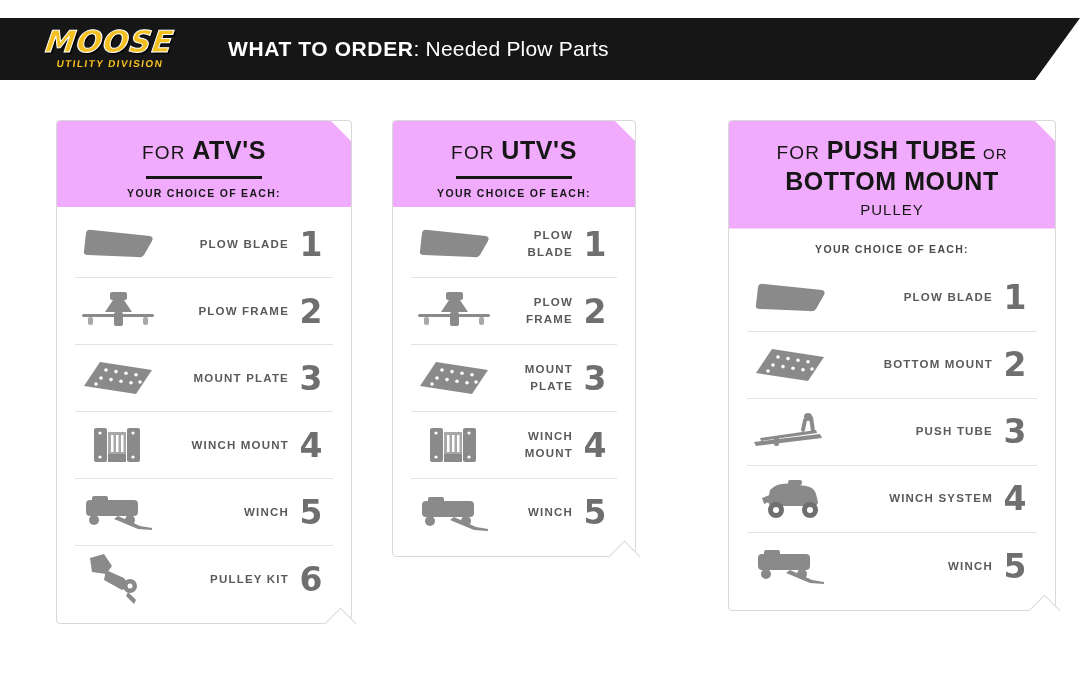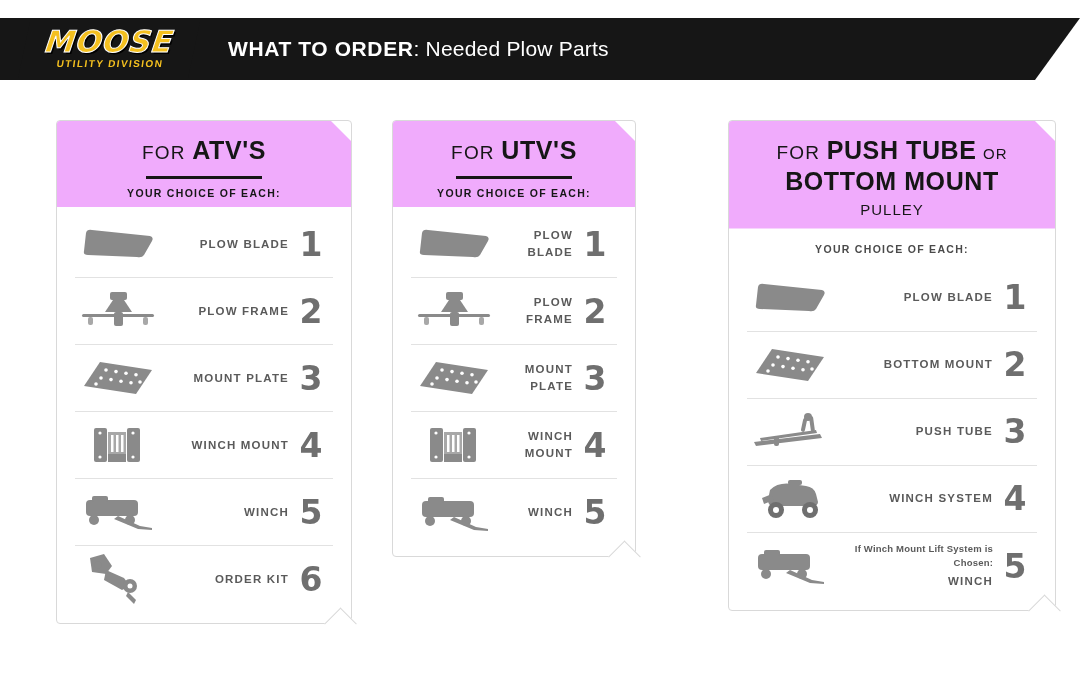--- a/index.html
+++ b/index.html
@@ -321,21 +321,21 @@
         <div class="pic">
           <svg width="80" height="56" viewBox="0 0 80 56">
             <path class="sh" d="M12 6 L26 2 L34 14 L28 22 L14 20 Z"></path>
             <path class="sh" d="M28 18 L46 26 L52 34 L44 38 L26 28 Z"></path>
             <circle class="sh" cx="52" cy="34" r="7"></circle>
             <circle fill="#ffffff" cx="52" cy="34" r="2.5"></circle>
             <path class="sh" d="M50 40 L58 48 L56 52 L48 44 Z"></path>
             <circle class="sh" cx="20" cy="13" r="3.5" fill="#ffffff"></circle>
           </svg>
         </div>
-        <div class="lbl">ORDER KIT</div>
+        <div class="lbl">PULLEY KIT</div>
         <div class="num">6</div>
       </div>
 
     </div>
   </div>
 
   <div class="card c2">
     <div class="card-head">
       <h2>
         <span>FOR</span>
@@ -512,21 +512,20 @@
         <div class="pic">
           <svg width="80" height="40" viewBox="0 0 80 40">
             <rect class="sh" x="8" y="8" width="52" height="16" rx="4"></rect>
             <rect class="sh" x="14" y="4" width="16" height="6" rx="2"></rect>
             <circle class="sh" cx="16" cy="28" r="5"></circle>
             <circle class="sh" cx="52" cy="28" r="5"></circle>
             <path class="sh" d="M40 24 L62 34 L74 36 L74 38 L60 37 L36 27 Z"></path>
           </svg>
         </div>
         <div class="lbl">
-          <span class="note">If Winch Mount Lift System is Chosen:</span>
           <span>WINCH</span>
         </div>
         <div class="num">5</div>
       </div>
 
     </div>
   </div>
 
 </div>
 

